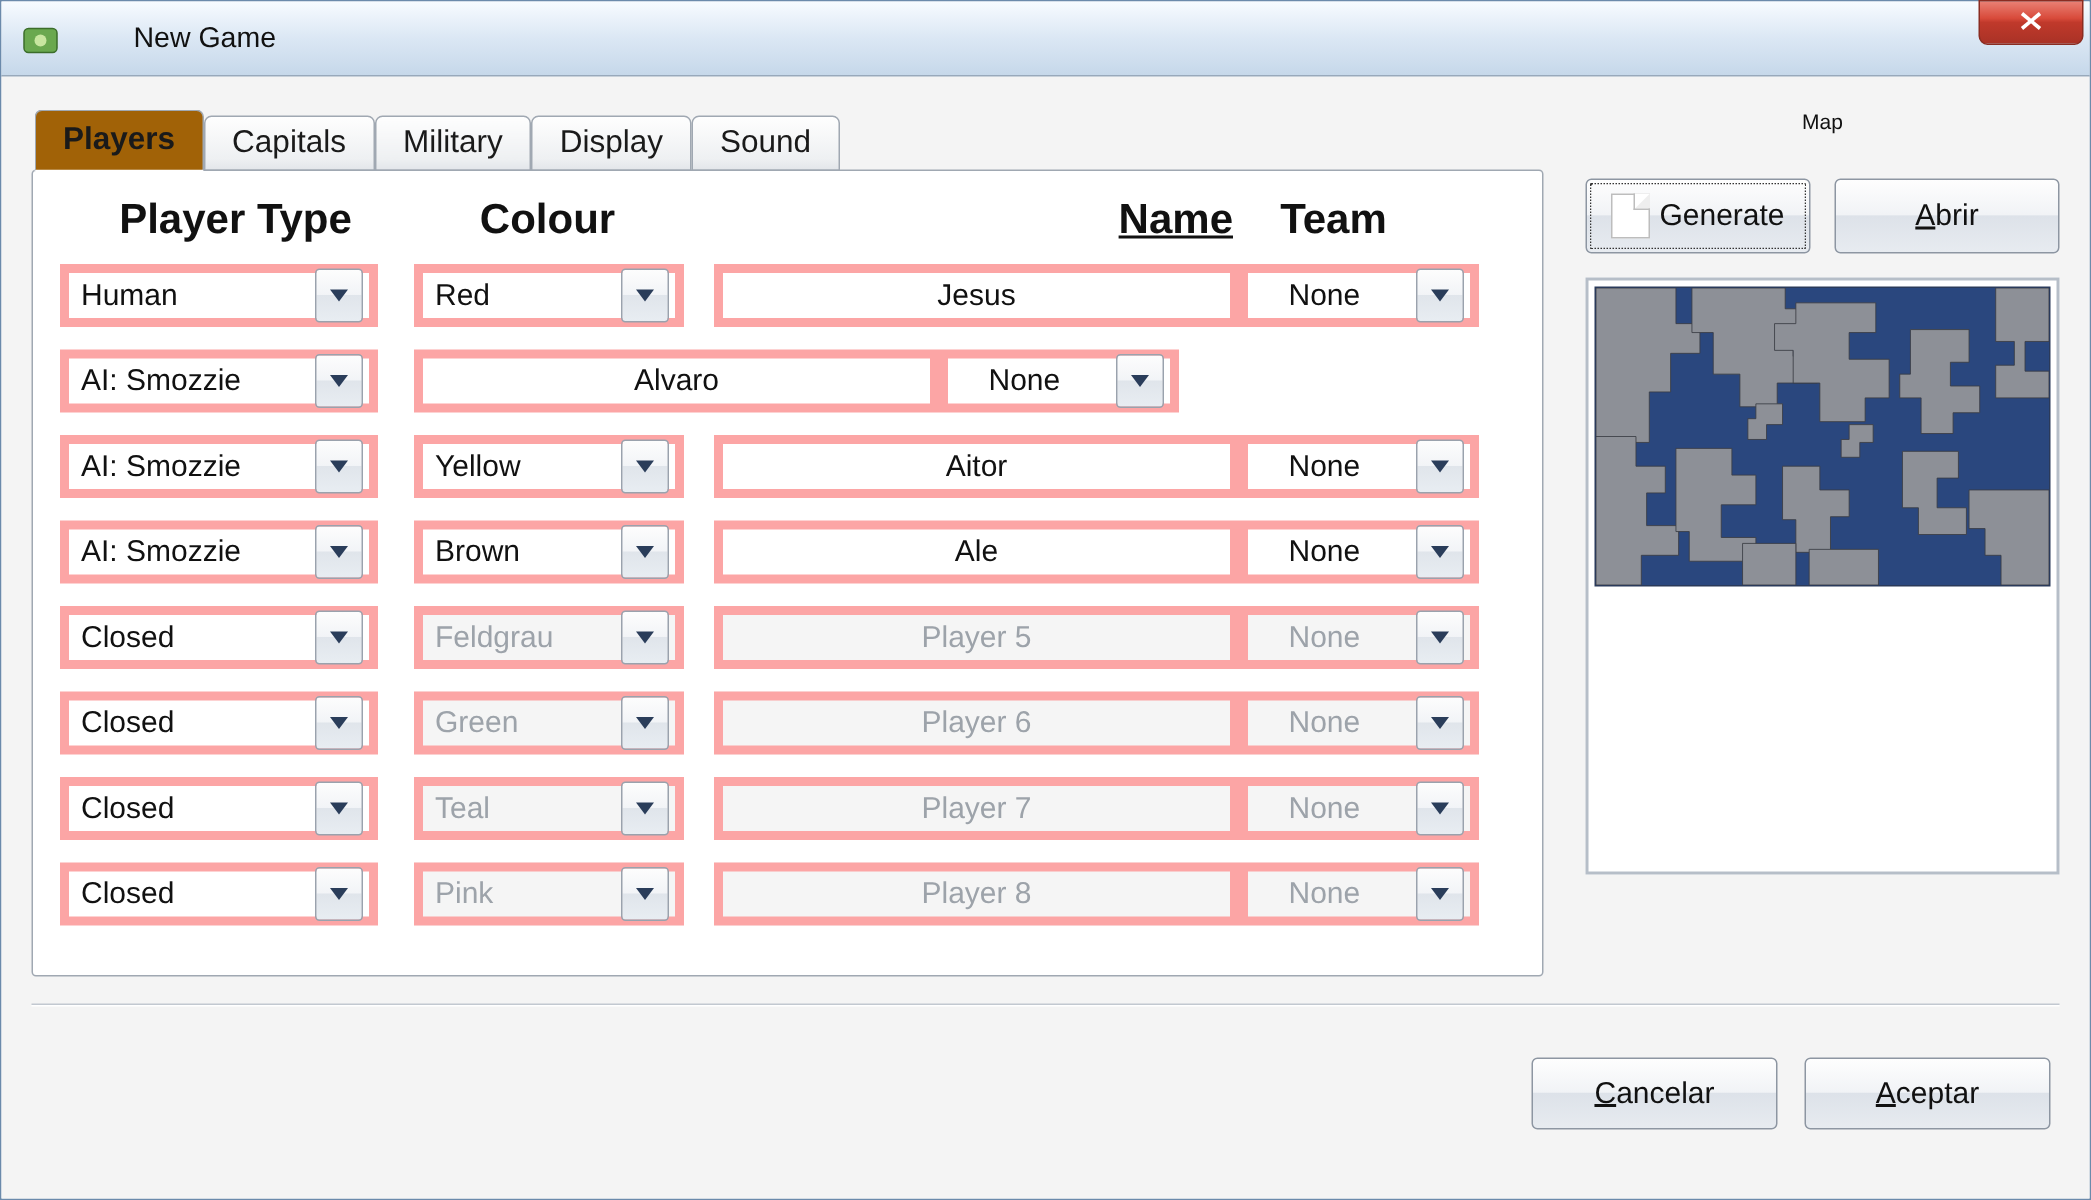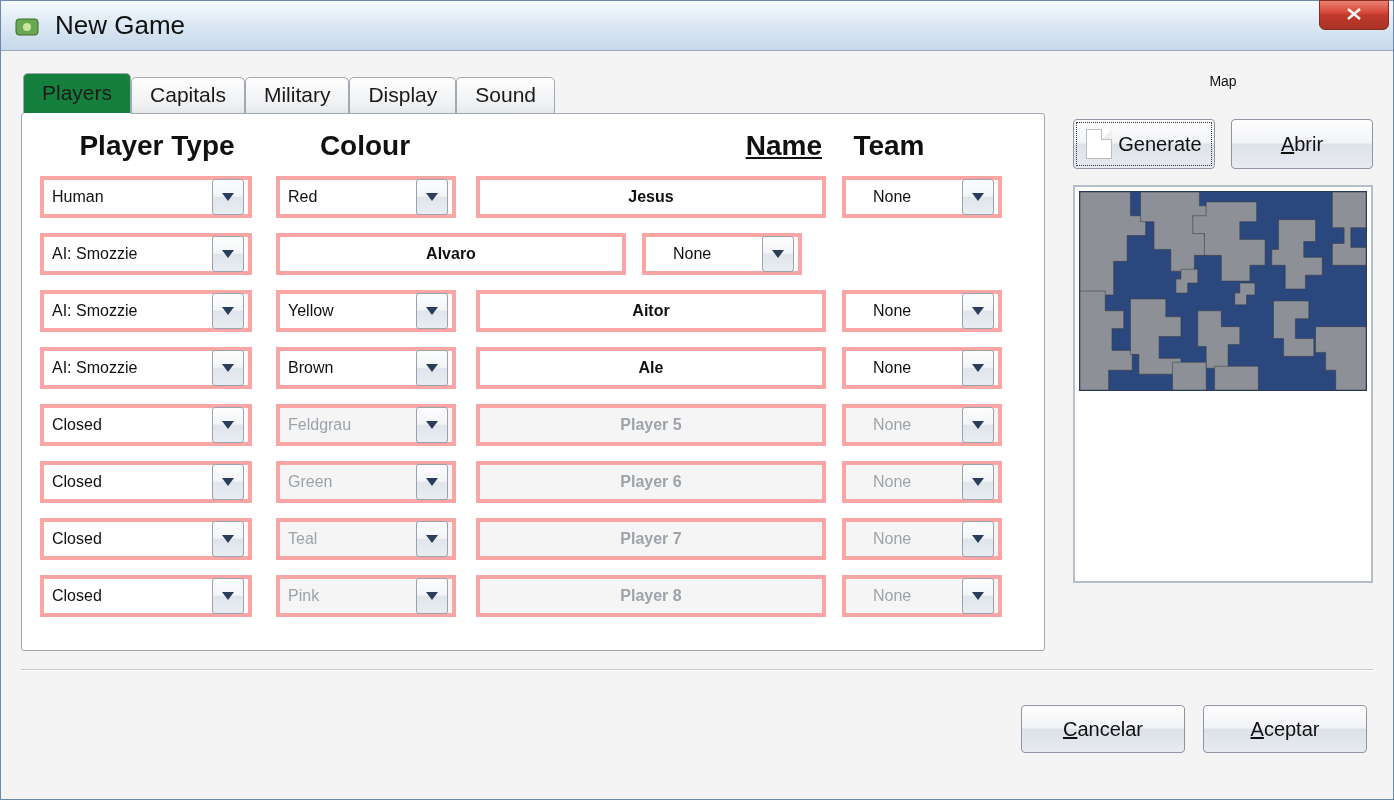--- a/index.html
+++ b/index.html
@@ -32,22 +32,23 @@
   }
   .titlebar .app-icon {
     width: 28px;
     height: 28px;
     margin-right: 14px;
     display: inline-flex;
     align-items: center;
     justify-content: center;
   }
   .titlebar .title {
-    font-size: 26px;
+    font-size: 19px;
     color: #111;
+    margin-left: 34px;
   }
   .titlebar .close-btn {
     position: absolute;
     top: -1px;
     right: 4px;
     width: 70px;
     height: 30px;
     background: linear-gradient(180deg, #e98074 0%, #d84a3a 40%, #c0392b 50%, #a93226 100%);
     border: 1px solid #8a2c21;
     border-bottom-left-radius: 6px;
@@ -89,25 +90,26 @@
     border-top-right-radius: 5px;
     padding: 5px 18px 6px 18px;
     font-size: 21px;
     color: #1a1a1a;
     margin-right: 0;
     border-bottom: 1px solid #a0a8b2;
     position: relative;
     cursor: pointer;
   }
   .tab.active {
-    background: #15803d;
+    background: #a16207;
     border-bottom: 1px solid #ffffff;
     z-index: 2;
     padding-top: 7px;
     padding-bottom: 8px;
+    font-weight: bold;
   }
   .tab-page {
     background: #ffffff;
     border: 1px solid #a0a8b2;
     border-radius: 3px;
     padding: 16px 18px 18px 18px;
     position: relative;
     z-index: 1;
   }
   .grid-hdr {
@@ -120,31 +122,31 @@
   .col-colour { width: 182px; text-align: center; }
   .col-name { width: 366px; text-align: right; text-decoration: underline; }
   .col-team { width: 134px; text-align: center; }
   .grid-row {
     display: flex;
     align-items: center;
     margin-bottom: 15px;
   }
   .combo, .name-input, .team-combo {
     height: 42px;
-    border: 4px solid #fca5a5;
+    border: 6px solid #fca5a5;
     background: #ffffff;
     display: flex;
     align-items: center;
-    font-size: 16px;
+    font-size: 20px;
     padding: 0 8px 0 8px;
     position: relative;
   }
   .combo { width: 212px; margin-right: 24px; }
   .colour-combo { width: 180px; margin-right: 20px; }
-  .name-input { width: 350px; margin-right: 16px; justify-content: center; font-weight: bold; }
+  .name-input { width: 350px; justify-content: center; }
   .team-combo { width: 160px; padding-left: 27px; }
   .combo .val, .colour-combo .val, .team-combo .val {
     flex: 1 1 auto;
   }
   .dd-btn {
     width: 32px;
     height: 36px;
     margin-right: -4px;
     background: linear-gradient(180deg, #fdfdfd 0%, #f2f4f7 48%, #e0e5eb 50%, #e8edf2 100%);
     border: 1px solid #9aa2ad;

